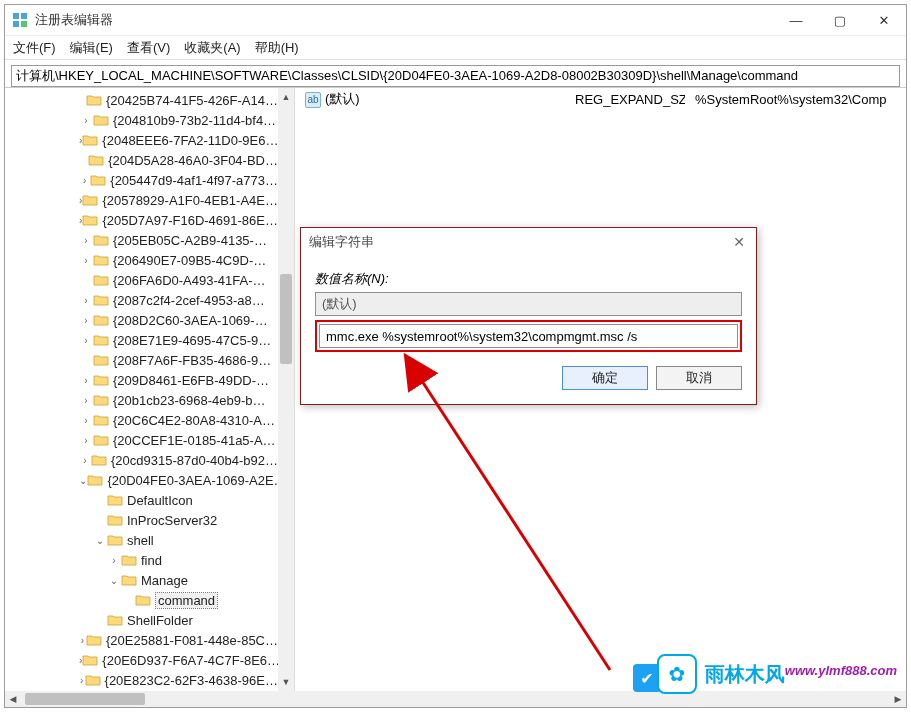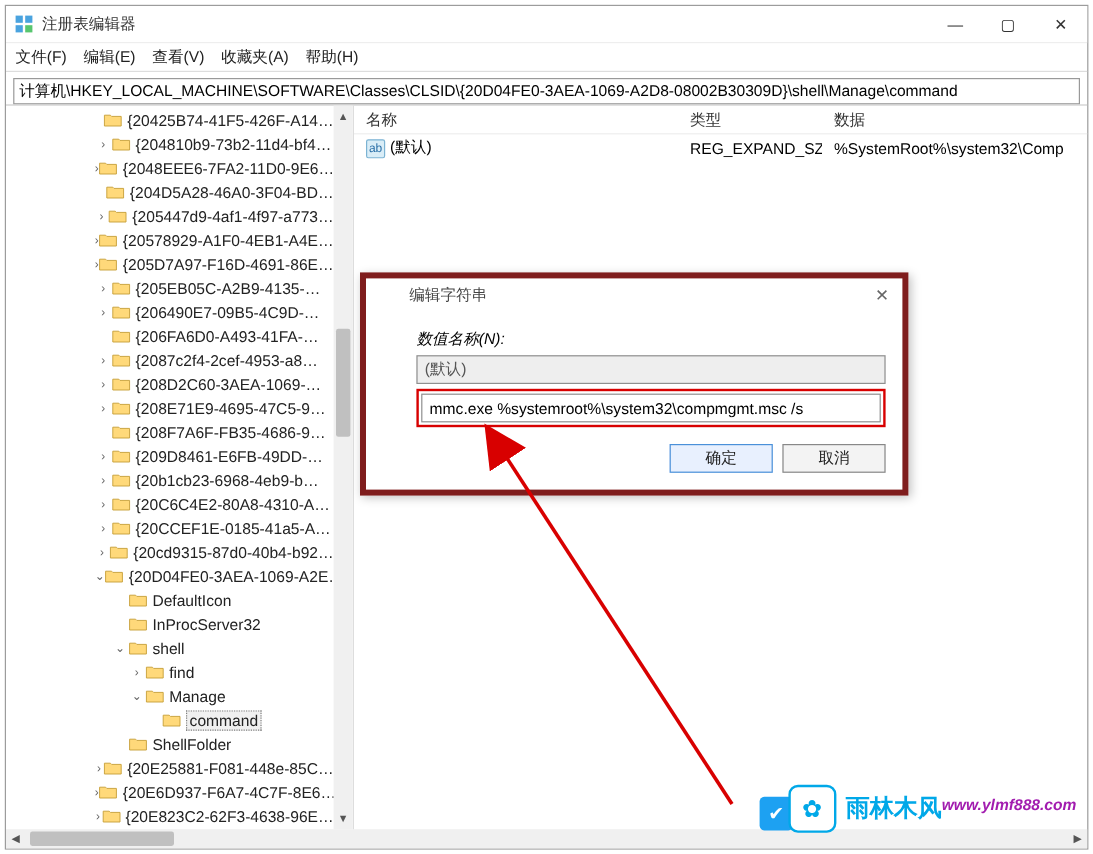--- a/index.html
+++ b/index.html
@@ -48,21 +48,21 @@
   .col-data { flex: 1; }
   .list-row { height: 22px; display: flex; align-items: center; }
   .list-row .cell { padding-left: 10px; white-space:nowrap; overflow:hidden; }
   .val-icon { width:16px; height:16px; display:inline-flex; align-items:center; justify-content:center; background:#d9edf7; border:1px solid #7bb3d3; color:#2b70a8; font-size:10px; border-radius:2px; margin-right:4px;}
   .hscroll { height:16px; background:#f0f0f0; display:flex; align-items:center; }
   .hscroll .arrow{ width:16px;height:14px;display:flex;align-items:center;justify-content:center;color:#555;font-size:9px;}
   .hscroll .track{ flex:1;height:16px;position:relative;}
   .hscroll .thumb{ position:absolute;top:2px;height:12px;background:#c0c0c0;border-radius:2px;}
   
   
-  .dialog { position: absolute; left: 300px; top: 227px; width: 457px; background: #fff; border: 5px solid #7f1d1d; box-shadow: 2px 2px 8px rgba(0,0,0,.25); padding-left: 28px; }
+  .dialog { position: absolute; left: 300px; top: 227px; width: 457px; background: #fff; border: 1px solid #7f1d1d; box-shadow: 2px 2px 8px rgba(0,0,0,.25); }
   .dlg-title { height: 28px; display: flex; align-items: center; padding: 0 8px; color:#444; }
   .dlg-title span { flex:1; }
   .dlg-close { width: 18px; height:18px; display:flex;align-items:center;justify-content:center; color:#666; font-size:14px;}
   .dlg-body { padding: 8px 14px 14px 14px; }
   .dlg-label { color:#000000; margin: 6px 0 4px 0; font-style: italic; }
   .dlg-input { width: 100%; height: 24px; border:1px solid #8f8f8f; padding:0 6px; background:#fff; }
   .dlg-input[readonly]{ background:#eee; color:#555;}
   .value-outline { border:2px solid #d80000; padding:2px; margin-top:4px;}
   .dlg-buttons { display:flex; justify-content:flex-end; gap:8px; margin-top:14px;}
   .dlg-btn { width:86px; height:24px; border:1px solid #888; background:#f3f3f3; text-align:center; line-height:22px; color:#222;}
@@ -390,25 +390,20 @@
       <div class="vscroll">
         <div class="arrow">▲</div>
         <div class="track">
             <div class="thumb" style="top:170px;height:90px;"></div>
           </div>
         <div class="arrow">▼</div>
       </div>
     </div>
 
     <div class="list-wrap">
-      <div class="list-header">
-        <div class="col-name">名称</div>
-        <div class="col-type">类型</div>
-        <div class="col-data">数据</div>
-      </div>
       <div id="listbody" style="flex:1;">
           <div class="list-row">
             <div class="cell col-name"><span class="val-icon">ab</span><span>(默认)</span></div>
             <div class="cell col-type">REG_EXPAND_SZ</div>
             <div class="cell col-data">%SystemRoot%\system32\Comp</div>
           </div>
         </div>
     </div>
   </div>
 

